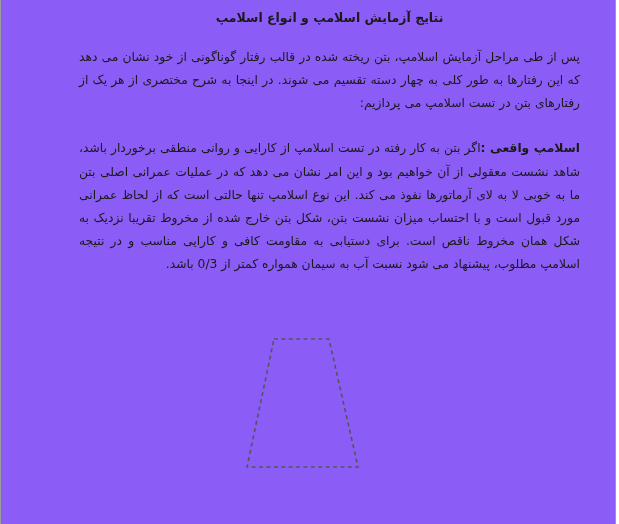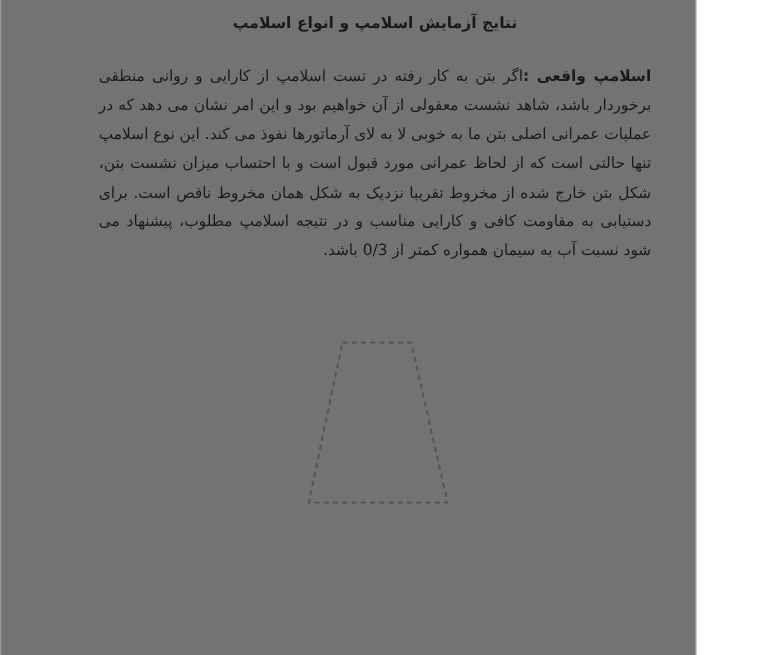--- a/index.html
+++ b/index.html
@@ -9,26 +9,26 @@
   body {
     width: 619px;
     height: 524px;
     background: #ffffff;
     font-family: "DejaVu Sans", "Liberation Sans", sans-serif;
     overflow: hidden;
     position: relative;
   }
   .page {
     position: relative;
-    width: 557px;
+    width: 616px;
     height: 524px;
     box-sizing: border-box;
     border-left: 1px solid #9b9b9b;
     border-right: 1px solid #9b9b9b;
-    background: #737373;
+    background: #8b5cf6;
   }
   .content {
     direction: rtl;
     text-align: right;
     padding: 0 35px 0 78px;
     box-sizing: border-box;
   }
   .doc-title {
     font-size: 12.5px;
     font-weight: bold;
@@ -67,20 +67,21 @@
 </style>
 </head>
 <body>
 
 <div class="page">
 
   <div class="content">
 
     <div class="doc-title">نتایج آزمایش اسلامپ و انواع اسلامپ</div>
 
+    <p class="para p1">پس از طی مراحل آزمایش اسلامپ، بتن ریخته شده در قالب رفتار گوناگونی از خود نشان می دهد که این رفتارها به طور کلی به چهار دسته تقسیم می شوند. در اینجا به شرح مختصری از هر یک از رفتارهای بتن در تست اسلامپ می پردازیم:</p>
 
     <p class="para p2"><span class="lead">اسلامپ واقعی :</span><span>اگر بتن به کار رفته در تست اسلامپ از کارایی و روانی منطقی برخوردار باشد، شاهد نشست معقولی از آن خواهیم بود و این امر نشان می دهد که در عملیات عمرانی اصلی بتن ما به خوبی لا به لای آرماتورها نفوذ می کند. این نوع اسلامپ تنها حالتی است که از لحاظ عمرانی مورد قبول است و با احتساب میزان نشست بتن، شکل بتن خارج شده از مخروط تقریبا نزدیک به شکل همان مخروط ناقص است. برای دستیابی به مقاومت کافی و کارایی مناسب و در نتیجه اسلامپ مطلوب، پیشنهاد می شود نسبت آب به سیمان همواره کمتر از 0/3 باشد.</span></p>
 
   </div>
 
   <div class="figure-wrap">
     <svg class="figure-svg" width="619" height="210" viewBox="0 0 619 210">
 
       <path d="M 273 362 L 328 362 L 357 490 L 246 490 Z" transform="translate(0,-322)" fill="none" stroke="#555555" stroke-width="1.6" stroke-dasharray="4,3.4" stroke-linejoin="miter"></path>
 

